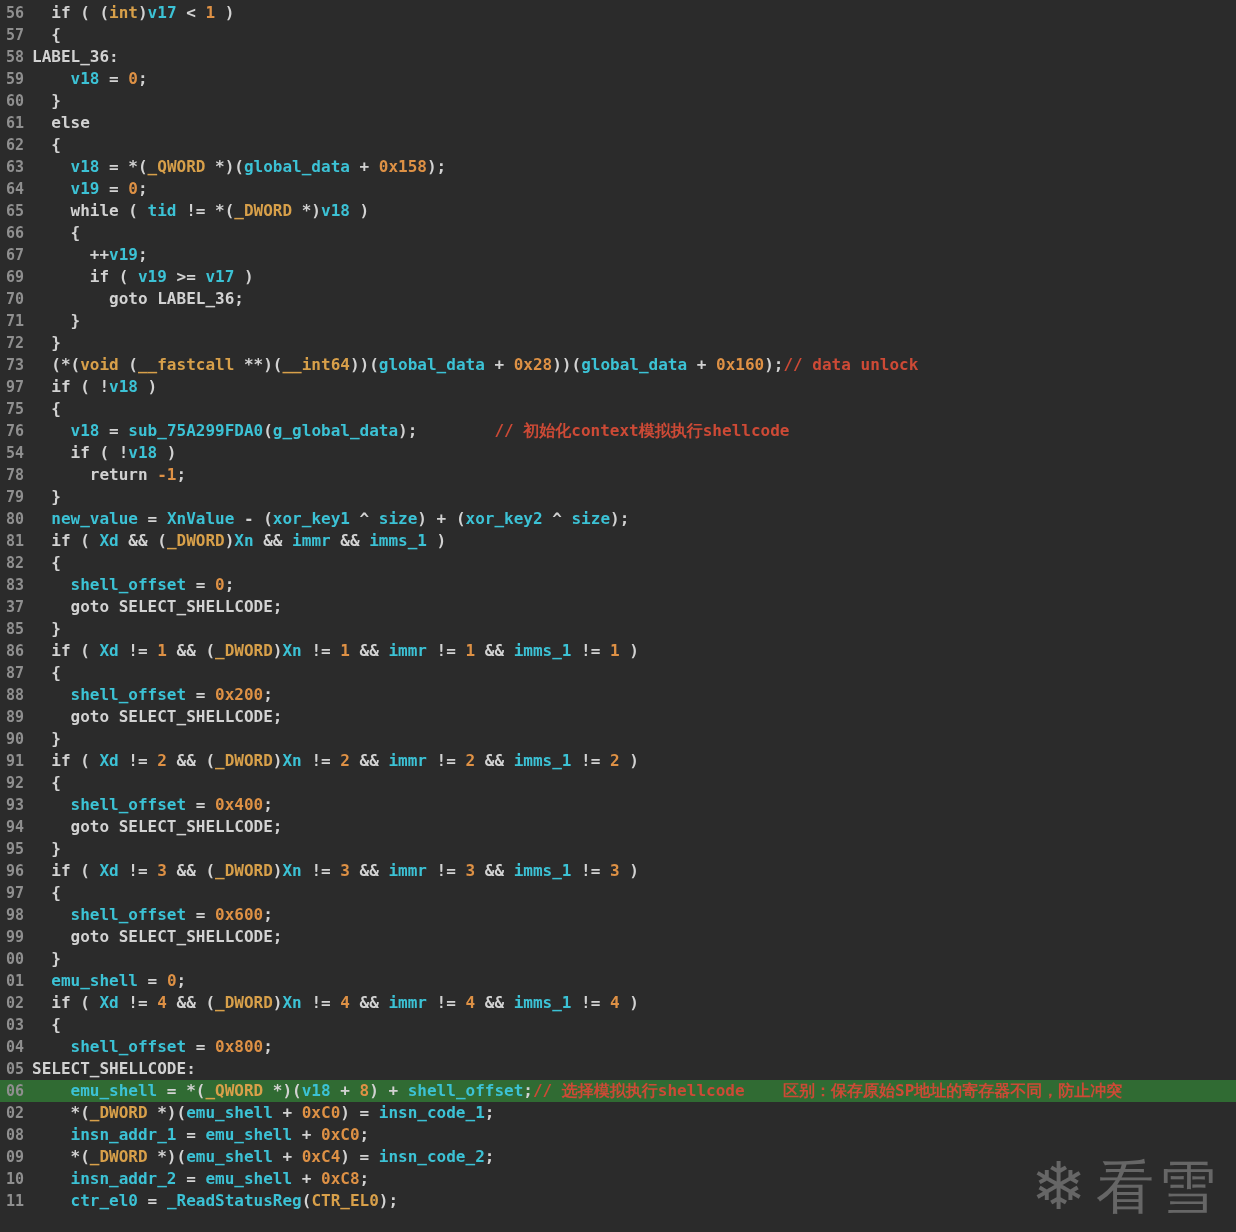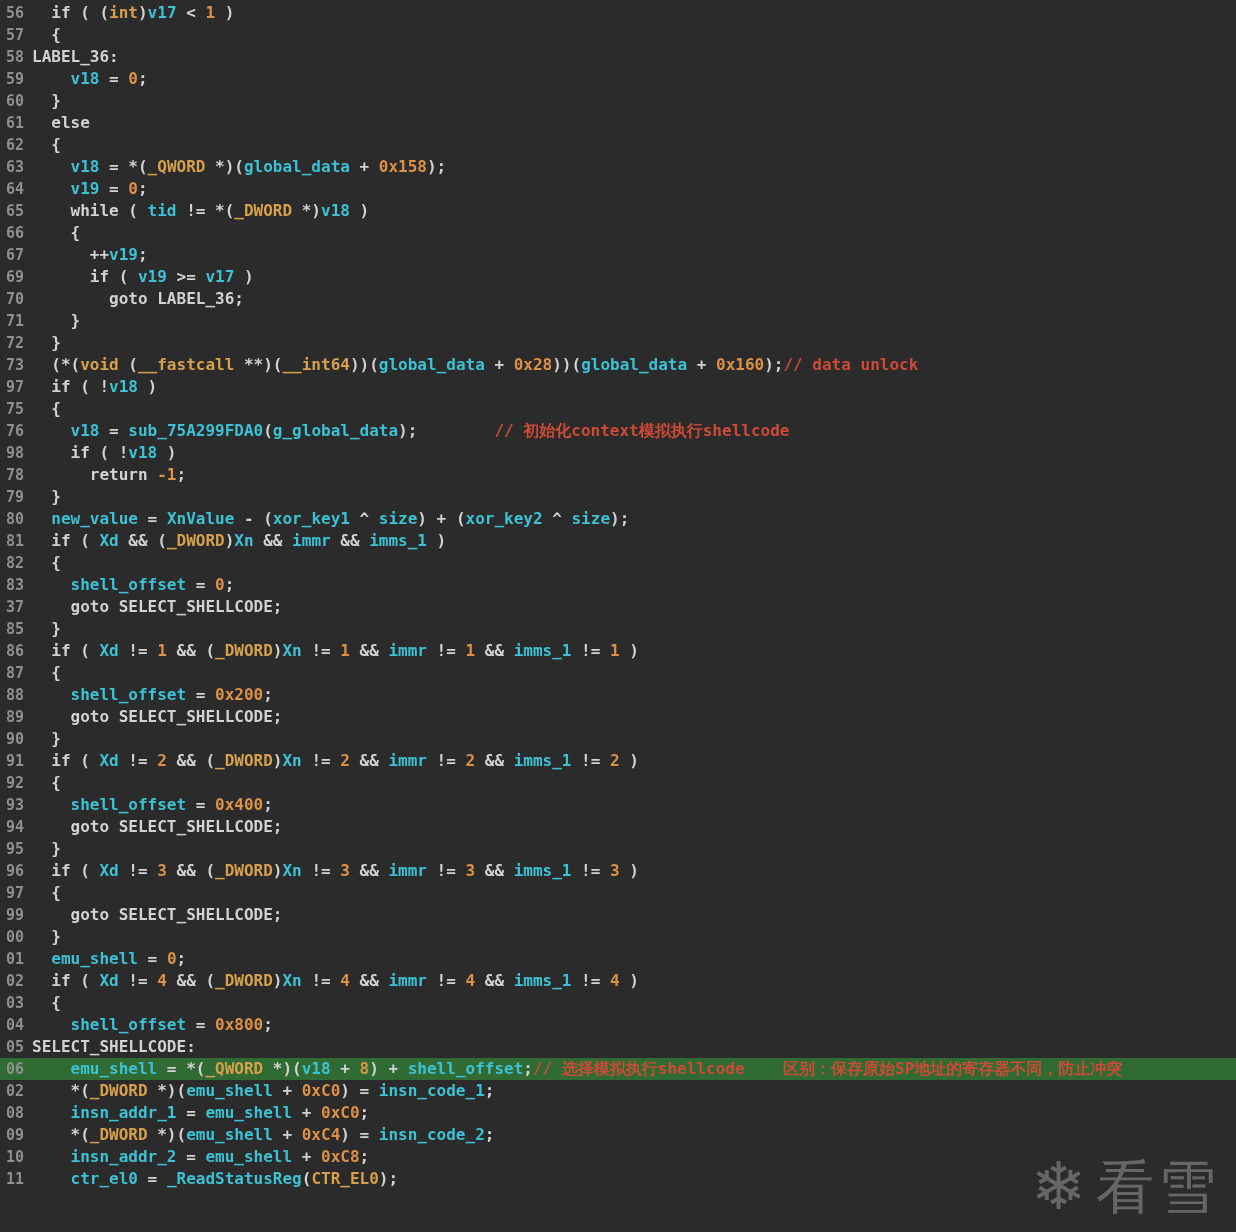--- a/index.html
+++ b/index.html
@@ -57,41 +57,42 @@
       <div class="row"><span class="gutter">66</span><span class="code"><span class="tok-d">    {</span></span></div>
       <div class="row"><span class="gutter">67</span><span class="code"><span class="tok-d">      ++</span><span class="tok-v">v19</span><span class="tok-d">;</span></span></div>
       <div class="row"><span class="gutter">69</span><span class="code"><span class="tok-d">      if ( </span><span class="tok-v">v19</span><span class="tok-d"> &gt;= </span><span class="tok-v">v17</span><span class="tok-d"> )</span></span></div>
       <div class="row"><span class="gutter">70</span><span class="code"><span class="tok-d">        goto LABEL_36;</span></span></div>
       <div class="row"><span class="gutter">71</span><span class="code"><span class="tok-d">    }</span></span></div>
       <div class="row"><span class="gutter">72</span><span class="code"><span class="tok-d">  }</span></span></div>
       <div class="row"><span class="gutter">73</span><span class="code"><span class="tok-d">  (*(</span><span class="tok-t">void</span><span class="tok-d"> (</span><span class="tok-t">__fastcall</span><span class="tok-d"> **)(</span><span class="tok-t">__int64</span><span class="tok-d">))(</span><span class="tok-v">global_data</span><span class="tok-d"> + </span><span class="tok-n">0x28</span><span class="tok-d">))(</span><span class="tok-v">global_data</span><span class="tok-d"> + </span><span class="tok-n">0x160</span><span class="tok-d">);</span><span class="tok-c">// data unlock</span></span></div>
       <div class="row"><span class="gutter">97</span><span class="code"><span class="tok-d">  if ( !</span><span class="tok-v">v18</span><span class="tok-d"> )</span></span></div>
       <div class="row"><span class="gutter">75</span><span class="code"><span class="tok-d">  {</span></span></div>
       <div class="row"><span class="gutter">76</span><span class="code"><span class="tok-d">    </span><span class="tok-v">v18</span><span class="tok-d"> = </span><span class="tok-v">sub_75A299FDA0</span><span class="tok-d">(</span><span class="tok-v">g_global_data</span><span class="tok-d">);        </span><span class="tok-c">// 初始化context模拟执行shellcode</span></span></div>
-      <div class="row"><span class="gutter">98</span><span class="code"><span class="tok-d">    if ( !</span><span class="tok-v">v18</span><span class="tok-d"> )</span></span></div>
+      <div class="row"><span class="gutter">54</span><span class="code"><span class="tok-d">    if ( !</span><span class="tok-v">v18</span><span class="tok-d"> )</span></span></div>
       <div class="row"><span class="gutter">78</span><span class="code"><span class="tok-d">      return </span><span class="tok-n">-1</span><span class="tok-d">;</span></span></div>
       <div class="row"><span class="gutter">79</span><span class="code"><span class="tok-d">  }</span></span></div>
       <div class="row"><span class="gutter">80</span><span class="code"><span class="tok-d">  </span><span class="tok-v">new_value</span><span class="tok-d"> = </span><span class="tok-v">XnValue</span><span class="tok-d"> - (</span><span class="tok-v">xor_key1</span><span class="tok-d"> ^ </span><span class="tok-v">size</span><span class="tok-d">) + (</span><span class="tok-v">xor_key2</span><span class="tok-d"> ^ </span><span class="tok-v">size</span><span class="tok-d">);</span></span></div>
       <div class="row"><span class="gutter">81</span><span class="code"><span class="tok-d">  if ( </span><span class="tok-v">Xd</span><span class="tok-d"> &amp;&amp; (</span><span class="tok-t">_DWORD</span><span class="tok-d">)</span><span class="tok-v">Xn</span><span class="tok-d"> &amp;&amp; </span><span class="tok-v">immr</span><span class="tok-d"> &amp;&amp; </span><span class="tok-v">imms_1</span><span class="tok-d"> )</span></span></div>
       <div class="row"><span class="gutter">82</span><span class="code"><span class="tok-d">  {</span></span></div>
       <div class="row"><span class="gutter">83</span><span class="code"><span class="tok-d">    </span><span class="tok-v">shell_offset</span><span class="tok-d"> = </span><span class="tok-n">0</span><span class="tok-d">;</span></span></div>
       <div class="row"><span class="gutter">37</span><span class="code"><span class="tok-d">    goto SELECT_SHELLCODE;</span></span></div>
       <div class="row"><span class="gutter">85</span><span class="code"><span class="tok-d">  }</span></span></div>
       <div class="row"><span class="gutter">86</span><span class="code"><span class="tok-d">  if ( </span><span class="tok-v">Xd</span><span class="tok-d"> != </span><span class="tok-n">1</span><span class="tok-d"> &amp;&amp; (</span><span class="tok-t">_DWORD</span><span class="tok-d">)</span><span class="tok-v">Xn</span><span class="tok-d"> != </span><span class="tok-n">1</span><span class="tok-d"> &amp;&amp; </span><span class="tok-v">immr</span><span class="tok-d"> != </span><span class="tok-n">1</span><span class="tok-d"> &amp;&amp; </span><span class="tok-v">imms_1</span><span class="tok-d"> != </span><span class="tok-n">1</span><span class="tok-d"> )</span></span></div>
       <div class="row"><span class="gutter">87</span><span class="code"><span class="tok-d">  {</span></span></div>
       <div class="row"><span class="gutter">88</span><span class="code"><span class="tok-d">    </span><span class="tok-v">shell_offset</span><span class="tok-d"> = </span><span class="tok-n">0x200</span><span class="tok-d">;</span></span></div>
       <div class="row"><span class="gutter">89</span><span class="code"><span class="tok-d">    goto SELECT_SHELLCODE;</span></span></div>
       <div class="row"><span class="gutter">90</span><span class="code"><span class="tok-d">  }</span></span></div>
       <div class="row"><span class="gutter">91</span><span class="code"><span class="tok-d">  if ( </span><span class="tok-v">Xd</span><span class="tok-d"> != </span><span class="tok-n">2</span><span class="tok-d"> &amp;&amp; (</span><span class="tok-t">_DWORD</span><span class="tok-d">)</span><span class="tok-v">Xn</span><span class="tok-d"> != </span><span class="tok-n">2</span><span class="tok-d"> &amp;&amp; </span><span class="tok-v">immr</span><span class="tok-d"> != </span><span class="tok-n">2</span><span class="tok-d"> &amp;&amp; </span><span class="tok-v">imms_1</span><span class="tok-d"> != </span><span class="tok-n">2</span><span class="tok-d"> )</span></span></div>
       <div class="row"><span class="gutter">92</span><span class="code"><span class="tok-d">  {</span></span></div>
       <div class="row"><span class="gutter">93</span><span class="code"><span class="tok-d">    </span><span class="tok-v">shell_offset</span><span class="tok-d"> = </span><span class="tok-n">0x400</span><span class="tok-d">;</span></span></div>
       <div class="row"><span class="gutter">94</span><span class="code"><span class="tok-d">    goto SELECT_SHELLCODE;</span></span></div>
       <div class="row"><span class="gutter">95</span><span class="code"><span class="tok-d">  }</span></span></div>
       <div class="row"><span class="gutter">96</span><span class="code"><span class="tok-d">  if ( </span><span class="tok-v">Xd</span><span class="tok-d"> != </span><span class="tok-n">3</span><span class="tok-d"> &amp;&amp; (</span><span class="tok-t">_DWORD</span><span class="tok-d">)</span><span class="tok-v">Xn</span><span class="tok-d"> != </span><span class="tok-n">3</span><span class="tok-d"> &amp;&amp; </span><span class="tok-v">immr</span><span class="tok-d"> != </span><span class="tok-n">3</span><span class="tok-d"> &amp;&amp; </span><span class="tok-v">imms_1</span><span class="tok-d"> != </span><span class="tok-n">3</span><span class="tok-d"> )</span></span></div>
       <div class="row"><span class="gutter">97</span><span class="code"><span class="tok-d">  {</span></span></div>
+      <div class="row"><span class="gutter">98</span><span class="code"><span class="tok-d">    </span><span class="tok-v">shell_offset</span><span class="tok-d"> = </span><span class="tok-n">0x600</span><span class="tok-d">;</span></span></div>
       <div class="row"><span class="gutter">99</span><span class="code"><span class="tok-d">    goto SELECT_SHELLCODE;</span></span></div>
       <div class="row"><span class="gutter">00</span><span class="code"><span class="tok-d">  }</span></span></div>
       <div class="row"><span class="gutter">01</span><span class="code"><span class="tok-d">  </span><span class="tok-v">emu_shell</span><span class="tok-d"> = </span><span class="tok-n">0</span><span class="tok-d">;</span></span></div>
       <div class="row"><span class="gutter">02</span><span class="code"><span class="tok-d">  if ( </span><span class="tok-v">Xd</span><span class="tok-d"> != </span><span class="tok-n">4</span><span class="tok-d"> &amp;&amp; (</span><span class="tok-t">_DWORD</span><span class="tok-d">)</span><span class="tok-v">Xn</span><span class="tok-d"> != </span><span class="tok-n">4</span><span class="tok-d"> &amp;&amp; </span><span class="tok-v">immr</span><span class="tok-d"> != </span><span class="tok-n">4</span><span class="tok-d"> &amp;&amp; </span><span class="tok-v">imms_1</span><span class="tok-d"> != </span><span class="tok-n">4</span><span class="tok-d"> )</span></span></div>
       <div class="row"><span class="gutter">03</span><span class="code"><span class="tok-d">  {</span></span></div>
       <div class="row"><span class="gutter">04</span><span class="code"><span class="tok-d">    </span><span class="tok-v">shell_offset</span><span class="tok-d"> = </span><span class="tok-n">0x800</span><span class="tok-d">;</span></span></div>
       <div class="row"><span class="gutter">05</span><span class="code"><span class="tok-d">SELECT_SHELLCODE:</span></span></div>
       <div class="row hl"><span class="gutter">06</span><span class="code"><span class="tok-d">    </span><span class="tok-v">emu_shell</span><span class="tok-d"> = *(</span><span class="tok-t">_QWORD</span><span class="tok-d"> *)(</span><span class="tok-v">v18</span><span class="tok-d"> + </span><span class="tok-n">8</span><span class="tok-d">) + </span><span class="tok-v">shell_offset</span><span class="tok-d">;</span><span class="tok-c">// 选择模拟执行shellcode    区别：保存原始SP地址的寄存器不同，防止冲突</span></span></div>
       <div class="row"><span class="gutter">02</span><span class="code"><span class="tok-d">    *(</span><span class="tok-t">_DWORD</span><span class="tok-d"> *)(</span><span class="tok-v">emu_shell</span><span class="tok-d"> + </span><span class="tok-n">0xC0</span><span class="tok-d">) = </span><span class="tok-v">insn_code_1</span><span class="tok-d">;</span></span></div>
       <div class="row"><span class="gutter">08</span><span class="code"><span class="tok-d">    </span><span class="tok-v">insn_addr_1</span><span class="tok-d"> = </span><span class="tok-v">emu_shell</span><span class="tok-d"> + </span><span class="tok-n">0xC0</span><span class="tok-d">;</span></span></div>

